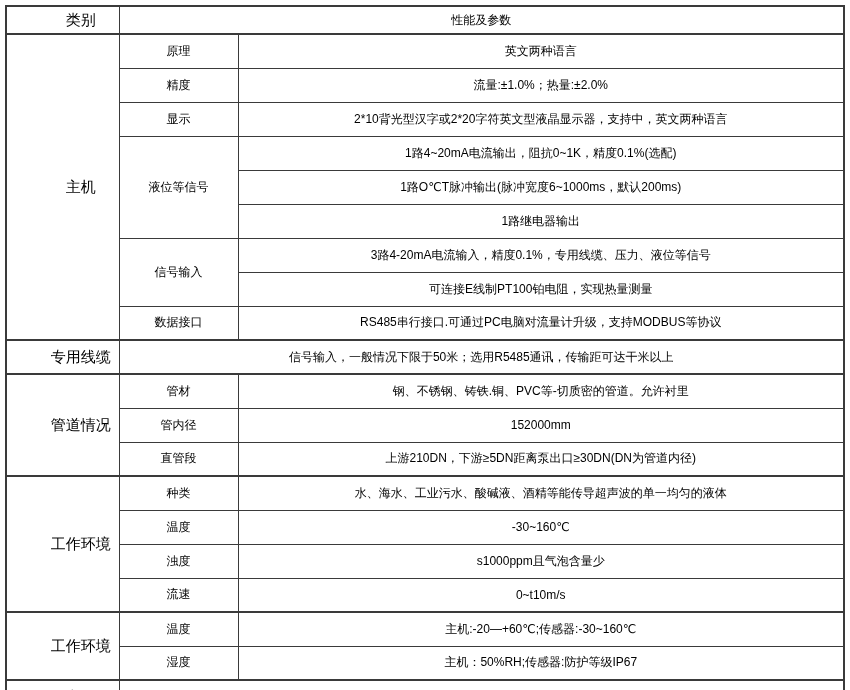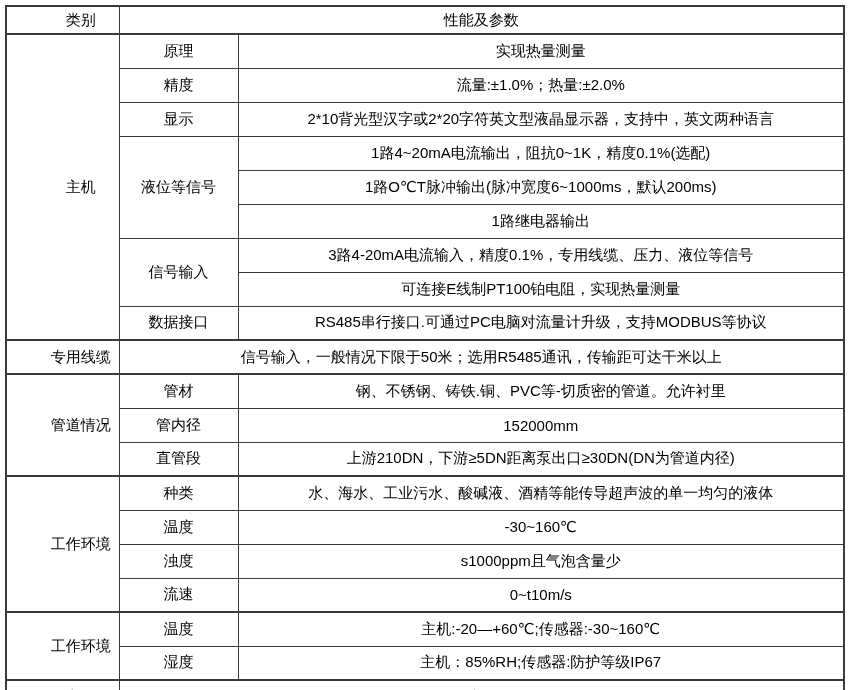--- a/index.html
+++ b/index.html
@@ -17,21 +17,21 @@
     width:840px;
     border-collapse:collapse;
     table-layout:fixed;
     border:2px solid #3a3a3a;
     color:#000000;
   }
   td{
     border:1px solid #3a3a3a;
     text-align:center;
     vertical-align:middle;
-    font-size:15px;
+    font-size:12px;
     padding:1px 4px;
     overflow:hidden;
     white-space:nowrap;
   }
   tr{height:34px;}
   tr.hdr{height:28px;}
   tr.hdr td{border-bottom-width:2px;}
   tr.sec td{border-top-width:2px;}
   col.c1{width:113px;}
   col.c2{width:119px;}
@@ -49,21 +49,21 @@
 
   <tbody>
       <tr class="hdr">
     <td class="cat">类别</td>
     <td colspan="2">性能及参数</td>
   </tr>
 
   <tr class="sec">
     <td class="cat" rowspan="9">主机</td>
     <td>原理</td>
-    <td>实现热量测量</td>
+    <td>英文两种语言</td>
   </tr>
   <tr>
     <td>精度</td>
     <td>流量:±1.0%；热量:±2.0%</td>
   </tr>
   <tr>
     <td>显示</td>
     <td>2*10背光型汉字或2*20字符英文型液晶显示器，支持中，英文两种语言</td>
   </tr>
   <tr>
@@ -125,21 +125,21 @@
     <td>0~t10m/s</td>
   </tr>
 
   <tr class="sec">
     <td class="cat" rowspan="2">工作环境</td>
     <td>温度</td>
     <td>主机:-20—+60℃;传感器:-30~160℃</td>
   </tr>
   <tr>
     <td>湿度</td>
-    <td>主机：85%RH;传感器:防护等级IP67</td>
+    <td>主机：50%RH;传感器:防护等级IP67</td>
   </tr>
 
   <tr class="sec">
     <td class="cat">电源</td>
     <td colspan="2">DC8~36V或AC85~264V</td>
   </tr>
 
 </tbody>
   </table>
 

